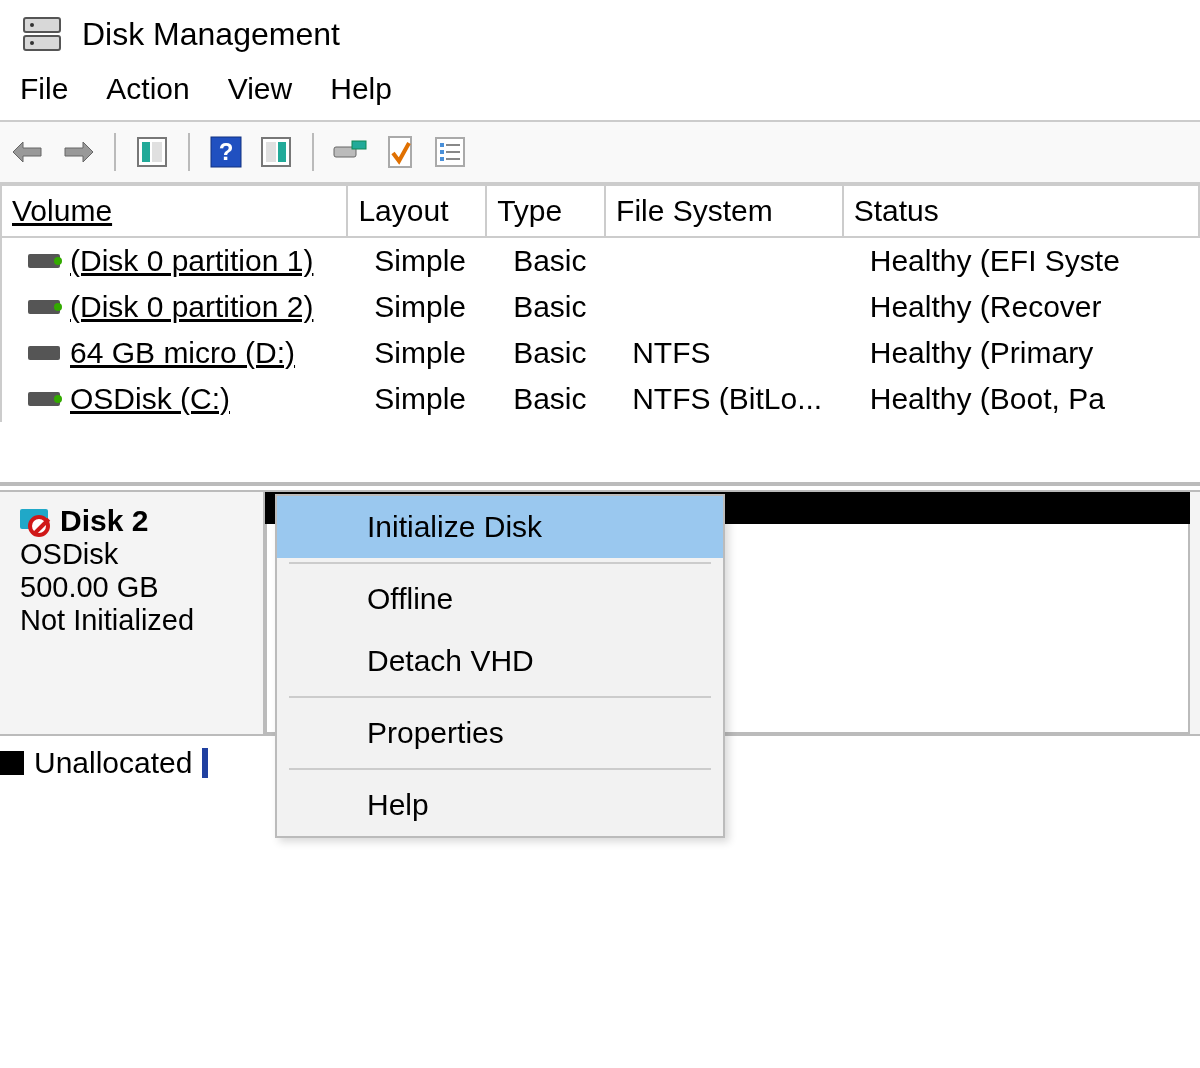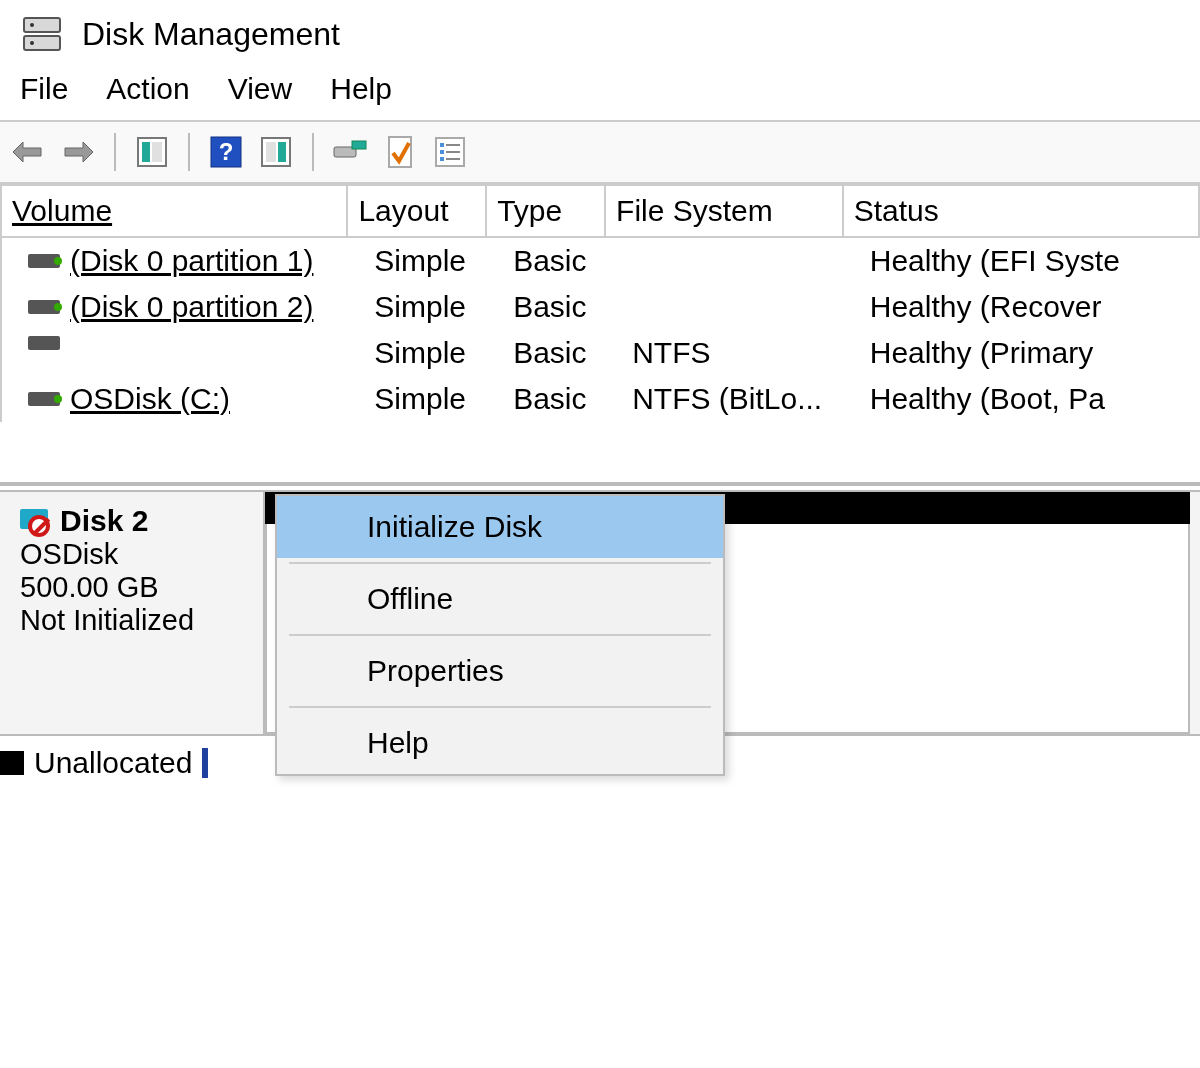--- a/index.html
+++ b/index.html
@@ -259,20 +259,21 @@
         </div>
         <div class="cell c1">Simple</div>
         <div class="cell c2">Basic</div>
         <div class="cell c3"></div>
         <div class="cell c4">Healthy (Recover</div>
       </div>
       <div class="row">
         <div class="cell c0">
           <div class="vol-name">
             <span class="disk-glyph "></span>
+            <span>64 GB micro (D:)</span>
           </div>
         </div>
         <div class="cell c1">Simple</div>
         <div class="cell c2">Basic</div>
         <div class="cell c3">NTFS</div>
         <div class="cell c4">Healthy (Primary</div>
       </div>
       <div class="row">
         <div class="cell c0">
           <div class="vol-name">
@@ -304,20 +305,21 @@
     </div>
     <div class="disk-body">
       <div class="unalloc-bar"></div>
       <div class="unalloc-fill"></div>
     </div>
 
     <div class="context-menu">
       <div class="cm-item hover">Initialize Disk</div>
       <div class="cm-sep"></div>
       <div class="cm-item">Offline</div>
+      <div class="cm-item">Detach VHD</div>
       <div class="cm-sep"></div>
       <div class="cm-item">Properties</div>
       <div class="cm-sep"></div>
       <div class="cm-item">Help</div>
     </div>
   </div>
 
   <div class="legend">
     <span class="sq"></span>
     <span>Unallocated</span>

